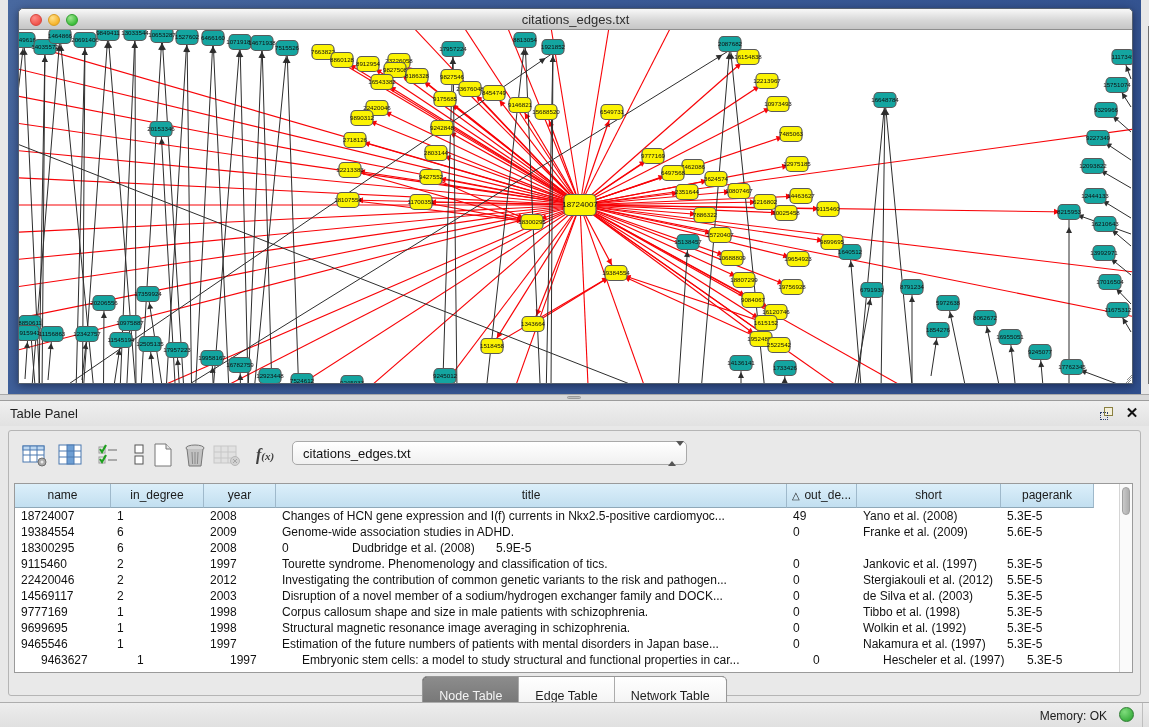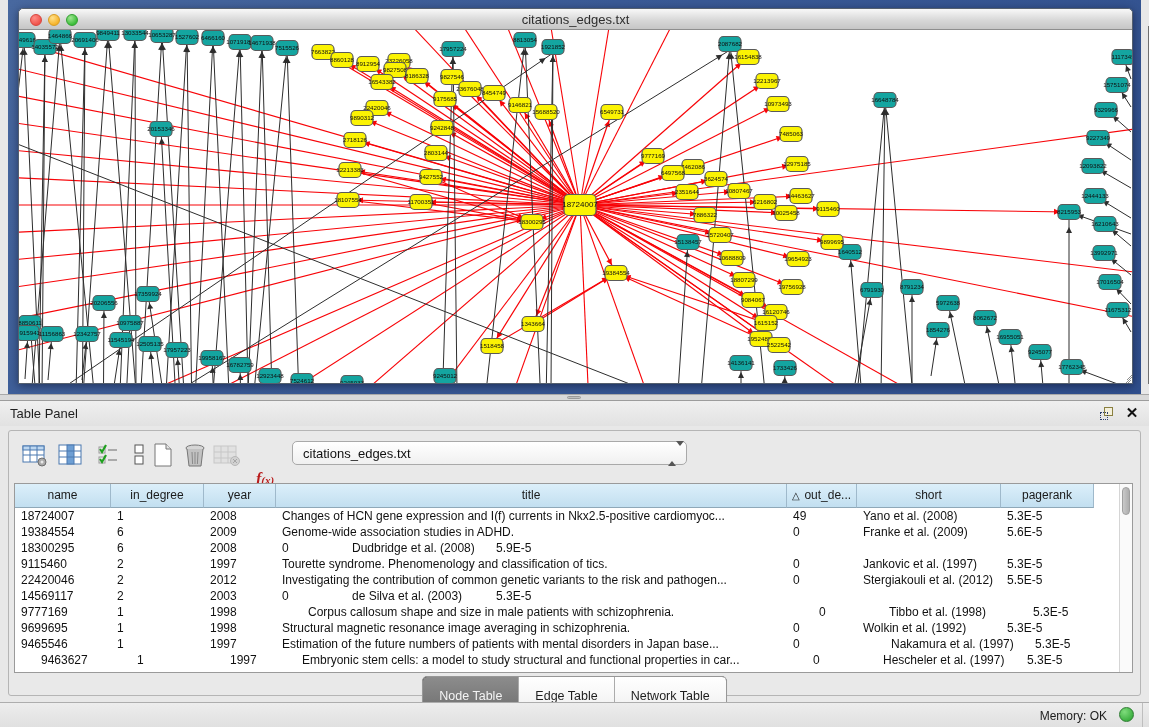--- a/index.html
+++ b/index.html
@@ -35,21 +35,21 @@
   #float-btn .sq2 { position:absolute; left:1px; top:6px; width:8px; height:8px; border:1px dotted #2C3E6B; }
   #close-btn { position:absolute; left:1124px; top:3px; width:16px; height:18px; font-size:15px; font-weight:bold; color:#111; text-align:center; line-height:18px; }
 
   #attr-browser { position:absolute; left:8px; top:30px; width:1133px; height:266px; background:#E9E9E9; border:1px solid #B5B5B5; border-radius:3px; }
 
   
   #browser-toolbar { position:absolute; left:0; top:6px; width:100%; height:38px; }
   .tb-btn { position:absolute; top:2px; width:32px; height:32px; border:none; background:transparent; padding:2px; }
   .tb-btn svg { display:block; margin:auto; }
   .tb-btn.disabled { opacity:.55; }
-  #fx-btn { font-family:"Liberation Serif",serif; font-style:italic; font-weight:bold; font-size:16px; color:#b91c1c;margin-top:24px; }
+  #fx-btn { font-family:"Liberation Serif",serif; font-style:italic; font-weight:bold; font-size:16px; color:#404040; }
   #fx-btn .paren { font-size:11px; }
   #table-selector { position:absolute; left:283px; top:4px; width:395px; height:24px; background:linear-gradient(#FFFFFF,#F0F0F0); border:1px solid #A9A9A9; border-radius:5px; font-size:13px; color:#111; text-align:left; padding-left:10px; }
   #combo-arrows { position:absolute; right:9px; top:4px; width:9px; height:16px; }
   #combo-arrows .up { width:0; height:0; border-left:4px solid transparent; border-right:4px solid transparent; border-bottom:5px solid #555; margin-bottom:3px; }
   #combo-arrows .dn { width:0; height:0; border-left:4px solid transparent; border-right:4px solid transparent; border-top:5px solid #555; }
 
   
   #node-table { position:absolute; left:5px; top:52px; width:1119px; height:190px; background:#FFF; border:1px solid #9A9A9A; }
   #header-row { display:flex; height:24px; }
   .hcell { flex:none; background:linear-gradient(#DCEFFA,#C2DFF0); border-right:1px solid #9FB9CB; border-bottom:1px solid #8FA8B8; font-size:12px; color:#1A1A1A; text-align:center; line-height:23px; overflow:hidden; white-space:nowrap; }
@@ -776,49 +776,50 @@
             <div class="tcell" style="width: 72px;">2012</div>
             <div class="tcell" style="width: 511px;">Investigating the contribution of common genetic variants to the risk and pathogen...</div>
             <div class="tcell" style="width: 70px;">0</div>
             <div class="tcell" style="width: 144px;">Stergiakouli et al. (2012)</div>
             <div class="tcell" style="width: 93px;">5.5E-5</div>
           </div>
           <div class="trow">
             <div class="tcell" style="width: 96px;">14569117</div>
             <div class="tcell" style="width: 93px;">2</div>
             <div class="tcell" style="width: 72px;">2003</div>
+            <div class="tcell" style="width: 511px;">Disruption of a novel member of a sodium/hydrogen exchanger family and DOCK...</div>
             <div class="tcell" style="width: 70px;">0</div>
             <div class="tcell" style="width: 144px;">de Silva et al. (2003)</div>
             <div class="tcell" style="width: 93px;">5.3E-5</div>
           </div>
           <div class="trow">
             <div class="tcell" style="width: 96px;">9777169</div>
             <div class="tcell" style="width: 93px;">1</div>
             <div class="tcell" style="width: 72px;">1998</div>
-            <div class="tcell" style="width: 511px; margin-left: 26px;">Corpus callosum shape and size in male patients with schizophrenia.</div>
+            <div class="tcell" style="width: 511px;">Corpus callosum shape and size in male patients with schizophrenia.</div>
             <div class="tcell" style="width: 70px;">0</div>
             <div class="tcell" style="width: 144px;">Tibbo et al. (1998)</div>
             <div class="tcell" style="width: 93px;">5.3E-5</div>
           </div>
           <div class="trow">
             <div class="tcell" style="width: 96px;">9699695</div>
             <div class="tcell" style="width: 93px;">1</div>
             <div class="tcell" style="width: 72px;">1998</div>
             <div class="tcell" style="width: 511px;">Structural magnetic resonance image averaging in schizophrenia.</div>
             <div class="tcell" style="width: 70px;">0</div>
             <div class="tcell" style="width: 144px;">Wolkin et al. (1992)</div>
             <div class="tcell" style="width: 93px;">5.3E-5</div>
           </div>
           <div class="trow">
             <div class="tcell" style="width: 96px;">9465546</div>
             <div class="tcell" style="width: 93px;">1</div>
             <div class="tcell" style="width: 72px;">1997</div>
             <div class="tcell" style="width: 511px;">Estimation of the future numbers of patients with mental disorders in Japan base...</div>
             <div class="tcell" style="width: 70px;">0</div>
-            <div class="tcell" style="width: 144px; margin-left: 28px;">Nakamura et al. (1997)</div>
+            <div class="tcell" style="width: 144px;">Nakamura et al. (1997)</div>
             <div class="tcell" style="width: 93px;">5.3E-5</div>
           </div>
           <div class="trow">
             <div class="tcell" style="width: 96px; margin-left: 20px;">9463627</div>
             <div class="tcell" style="width: 93px;">1</div>
             <div class="tcell" style="width: 72px;">1997</div>
             <div class="tcell" style="width: 511px;">Embryonic stem cells: a model to study structural and functional properties in car...</div>
             <div class="tcell" style="width: 70px;">0</div>
             <div class="tcell" style="width: 144px;">Hescheler et al. (1997)</div>
             <div class="tcell" style="width: 93px;">5.3E-5</div>

